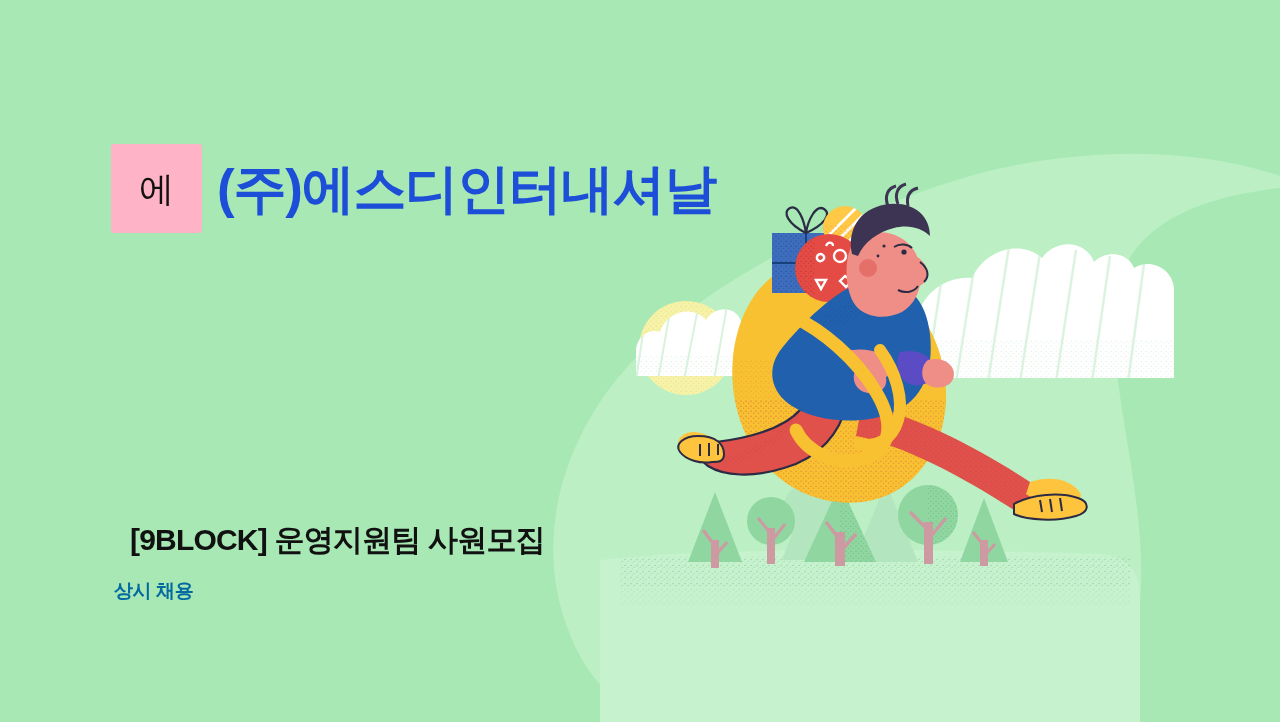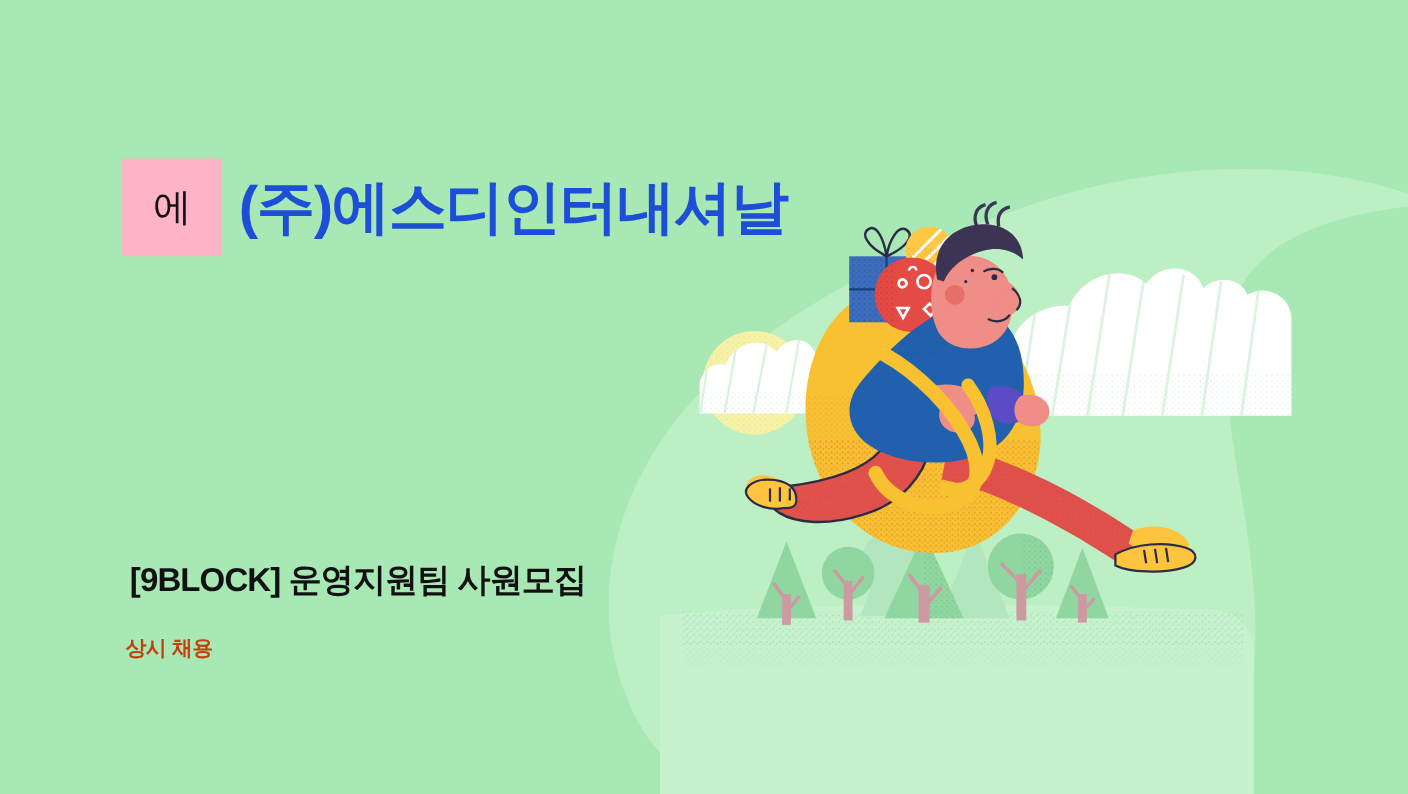--- a/index.html
+++ b/index.html
@@ -67,27 +67,27 @@
     top: 505px;
     z-index: 5;
   }
   .job-title {
     font-size: 30px;
     font-weight: 700;
     color: #111111;
     letter-spacing: -0.8px;
     line-height: 1.25;
     white-space: nowrap;
-    margin: 4px;
+    margin: 16px;
   }
   .job-status {
-    margin-top: 32px;
+    margin-top: 21px;
     font-size: 19px;
     font-weight: 700;
-    color: #c2410c;
+    color: #0369a1;
     letter-spacing: -0.4px;
     line-height: 1.2;
     white-space: nowrap;
   }
 </style>
 </head>
 <body>
 
 <div id="canvas">
 

